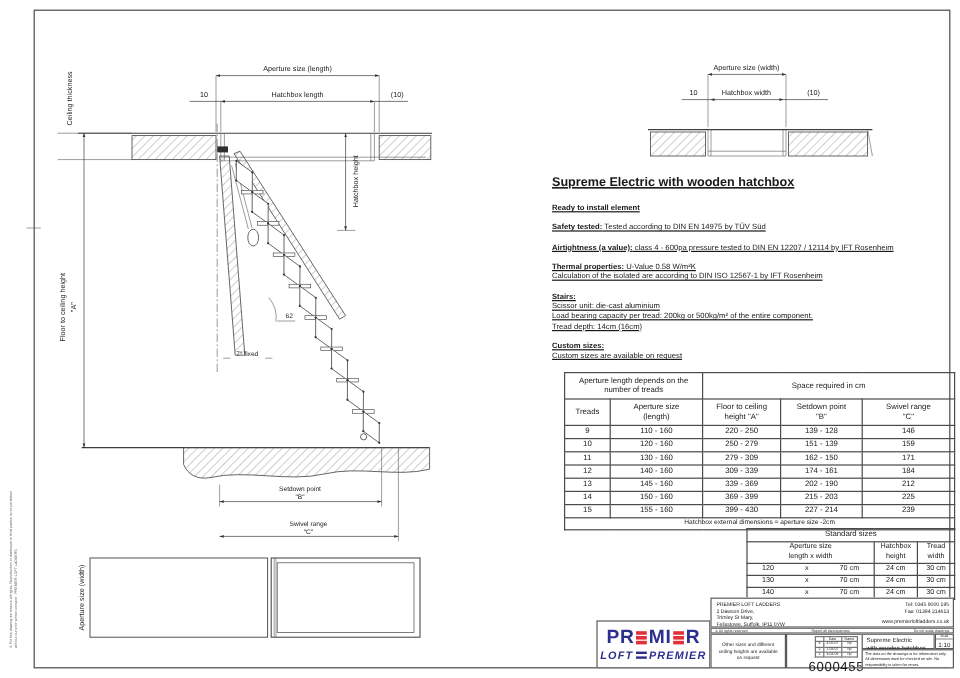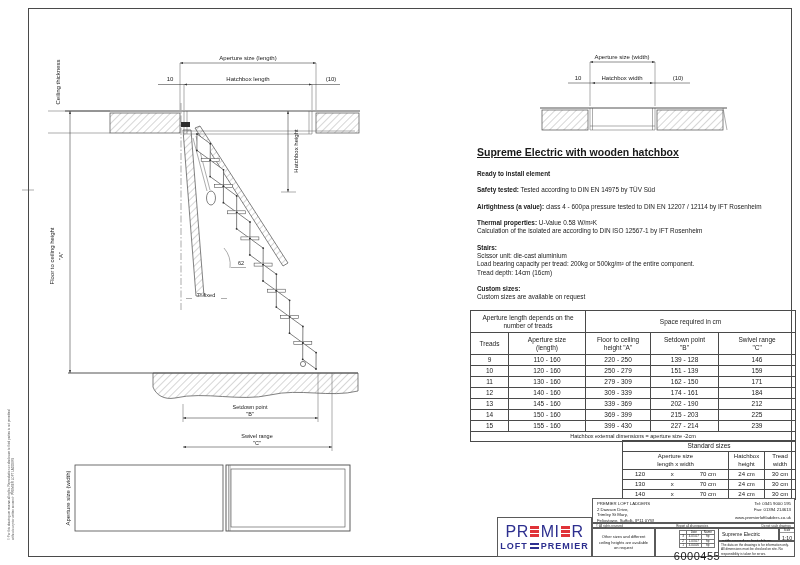--- a/index.html
+++ b/index.html
@@ -11,21 +11,21 @@
   .t6{font-size:6px;} .t55{font-size:5.5px;}
   .ln{stroke:#3f3f3f;stroke-width:0.9;fill:none;}
   .thin{stroke:#5a5a5a;stroke-width:0.5;fill:none;}
   .dim{stroke:#333;stroke-width:0.55;fill:none;}
   .cl{stroke:#555;stroke-width:0.5;stroke-dasharray:7 2 1.5 2;fill:none;}
   .hf{fill:url(#h1);stroke:#4a4a4a;stroke-width:0.7;}
   .lad{fill:#fff;stroke:#4a4a4a;stroke-width:0.7;}
   .tread{fill:#fff;stroke:#4a4a4a;stroke-width:0.55;}
   .dot{fill:#333;}
   
-  .spec{left:477px;top:146px;width:320px;}
+  .spec{left:460px;top:146px;width:320px;text-decoration:underline;}
   .spec h1{font-size:10.5px;margin:0 0 12px 0;text-decoration:underline;}
   .spec p{font-size:6.4px;line-height:1.3;margin:0 0 8px 0;}
   
   table{border-collapse:collapse;table-layout:fixed;}
   .mt{left:470px;top:310px;width:325px;font-size:6.5px;border:1.5px solid #333;}
   .mt td{border:1px solid #4a4a4a;text-align:center;padding:0;line-height:1.2;}
   .mt .gh td{height:21px;}
   .mt .ch td{height:21px;}
   .mt .dr td{height:10px;}
   .mt .ft td{height:9px;font-size:5.5px;}
@@ -45,25 +45,25 @@
   .revt{border-collapse:collapse;font-size:3px;margin:1px auto 0 auto;}
   .revt td{border:0.5px solid #777;padding:0 2px;line-height:1.1;text-align:center;}
   .dnum{font-size:11px;text-align:center;letter-spacing:0.5px;margin-top:2px;}
   .ttl{font-size:5px;line-height:1.35;padding:2px 0 0 3px;}
   .scl-l{font-size:2.6px;text-align:center;border-bottom:0.5px solid #999;}
   .scl-v{font-size:5.2px;text-align:center;margin-top:2px;}
   .note{font-size:3.2px;line-height:1.35;padding:1px 2px;color:#222;}
   
   .logo{left:497px;top:517px;width:95px;height:40px;border:1px solid #5a5a5a;display:flex;flex-direction:column;align-items:center;justify-content:center;background:#fff;}
   .lrow1{display:flex;align-items:center;}
-  .lrow1 span{font-weight:normal;font-size:16px;letter-spacing:0.5px;color:#2d2f8f;line-height:1;}
+  .lrow1 span{font-weight:bold;font-size:16px;letter-spacing:0.5px;color:#2d2f8f;line-height:1;}
   .ebars{display:inline-flex;flex-direction:column;gap:1.6px;margin:0 1.5px;}
   .ebars i{display:block;width:9px;height:2.6px;background:#e03238;}
   .lrow2{display:flex;align-items:center;margin-top:2px;}
-  .lrow2 span{font-weight:bold;font-size:9px;letter-spacing:1px;color:#2d2f8f;line-height:1;}
+  .lrow2 span{font-weight:bold;font-size:9px;letter-spacing:1px;color:#2d2f8f;line-height:1;font-style:italic;}
   .mbars{display:inline-flex;flex-direction:column;gap:1.4px;margin:0 2px;}
   .mbars i{display:block;width:9px;height:2.2px;background:#2d2f8f;}
   
   .mnote{left:8px;top:540px;width:250px;font-size:3px;line-height:1.3;color:#555;transform:rotate(-90deg);transform-origin:0 0;}
 </style>
 </head>
 <body>
 
 <div class="abs frame"></div>
 

